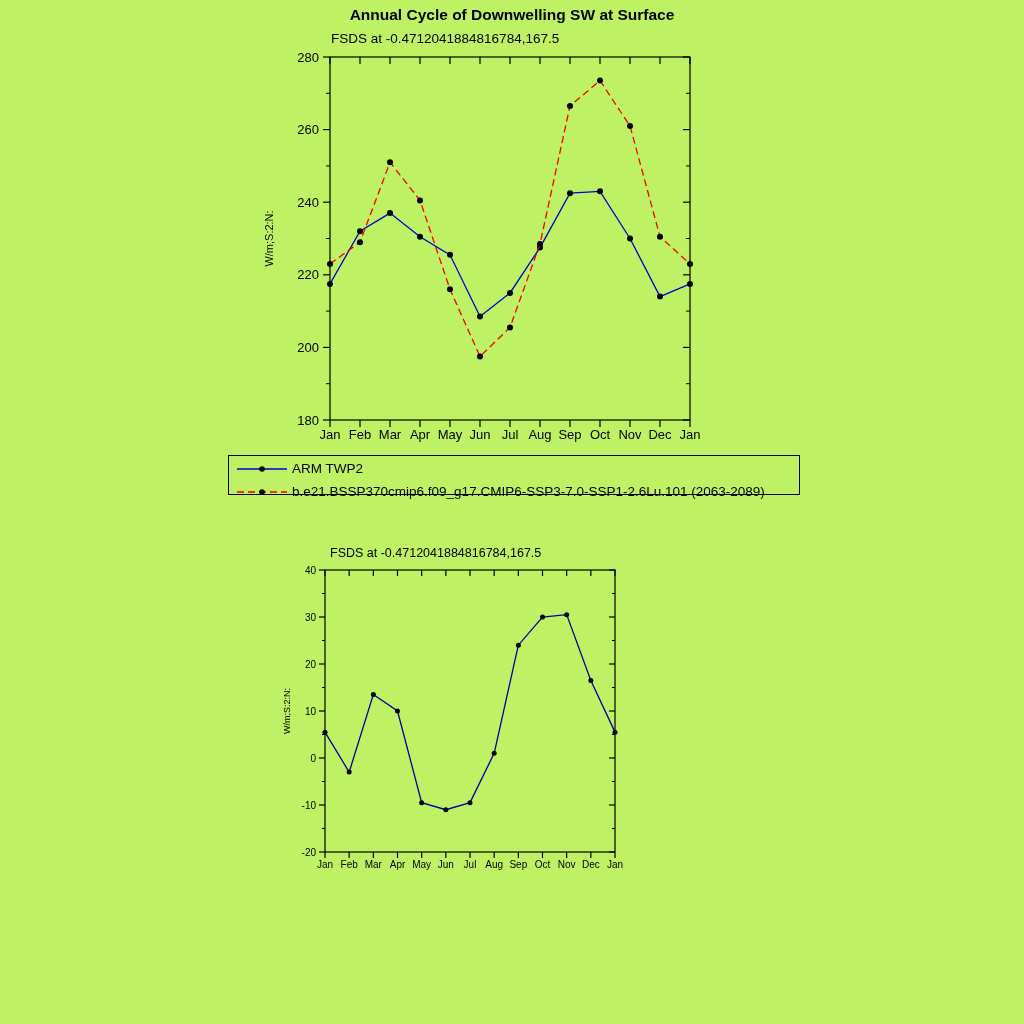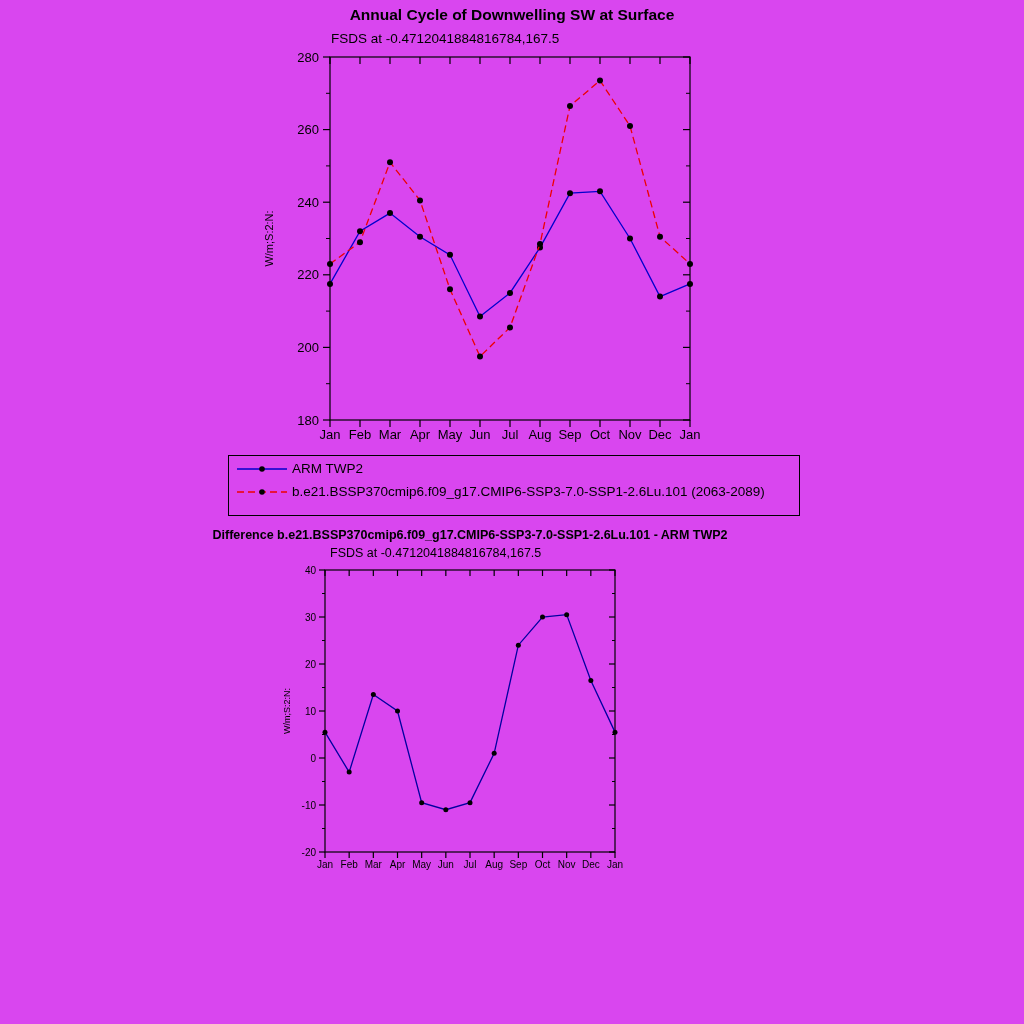--- a/index.html
+++ b/index.html
@@ -1,25 +1,25 @@
 <!DOCTYPE html>
 <html><head>
 <meta charset="utf-8">
 <style>
   html,body{margin:0;padding:0;background:#fff;}
-  .page{position:relative;width:1024px;height:1024px;background:#d946ef;overflow:hidden;
+  .page{position:relative;width:1024px;height:1024px;background:#bef264;overflow:hidden;
         font-family:"Liberation Sans","DejaVu Sans",sans-serif;color:#000;}
   .abs{position:absolute;}
   .chart-title{font-weight:bold;text-align:center;white-space:nowrap;}
   .top-title{top:6px;left:0;width:1024px;font-size:15.5px;}
   .top-subtitle{top:31px;left:331px;font-size:13.5px;}
   .bottom-title{top:528px;left:150px;width:640px;font-size:12.5px;}
   .bottom-subtitle{top:546px;left:330px;font-size:12.5px;}
   svg text{font-family:"Liberation Sans","DejaVu Sans",sans-serif;fill:#000;}
-  .legend-box{top:455px;left:228px;width:572px;height:61px;border:1px solid #000;
+  .legend-box{top:455px;left:228px;width:572px;height:40px;border:1px solid #000;
               box-sizing:border-box;padding:1px 0 0 6px;}
   .legend-row{display:flex;align-items:center;height:23px;}
   .legend-label{font-size:13.5px;white-space:nowrap;margin-left:3px;}
   .legend-sample line{stroke-width:1.4;}
 </style>
 </head>
 <body>
 
 <div class="page">
 
@@ -135,21 +135,20 @@
     </div>
     <div class="legend-row">
       <svg class="legend-sample" width="54" height="12">
         <line x1="2" y1="6" x2="52" y2="6" stroke-dasharray="7,4" stroke="#ee0000"></line>
         <circle cx="27" cy="6" r="2.8" fill="#000"></circle>
       </svg>
       <span class="legend-label">b.e21.BSSP370cmip6.f09_g17.CMIP6-SSP3-7.0-SSP1-2.6Lu.101 (2063-2089)</span>
     </div>
   </div>
 
-  <div class="abs chart-title bottom-title">Difference b.e21.BSSP370cmip6.f09_g17.CMIP6-SSP3-7.0-SSP1-2.6Lu.101 - ARM TWP2</div>
   <div class="abs bottom-subtitle">FSDS at -0.4712041884816784,167.5</div>
   <svg id="chart-bottom" class="abs" style="left:265px;top:560px;" width="390" height="316" viewBox="0 0 390 316">
       <rect x="60" y="10" width="290" height="282" fill="none" stroke="#000" stroke-width="1.2"></rect>
       <line x1="60" y1="292" x2="54" y2="292" stroke="#000" stroke-width="1.2"></line>
       <line x1="350" y1="292" x2="344" y2="292" stroke="#000" stroke-width="1.2"></line>
       <text x="51" y="295.5" text-anchor="end" font-size="10">-20</text>
       <line x1="60" y1="245" x2="54" y2="245" stroke="#000" stroke-width="1.2"></line>
       <line x1="350" y1="245" x2="344" y2="245" stroke="#000" stroke-width="1.2"></line>
       <text x="51" y="248.5" text-anchor="end" font-size="10">-10</text>
       <line x1="60" y1="198" x2="54" y2="198" stroke="#000" stroke-width="1.2"></line>

